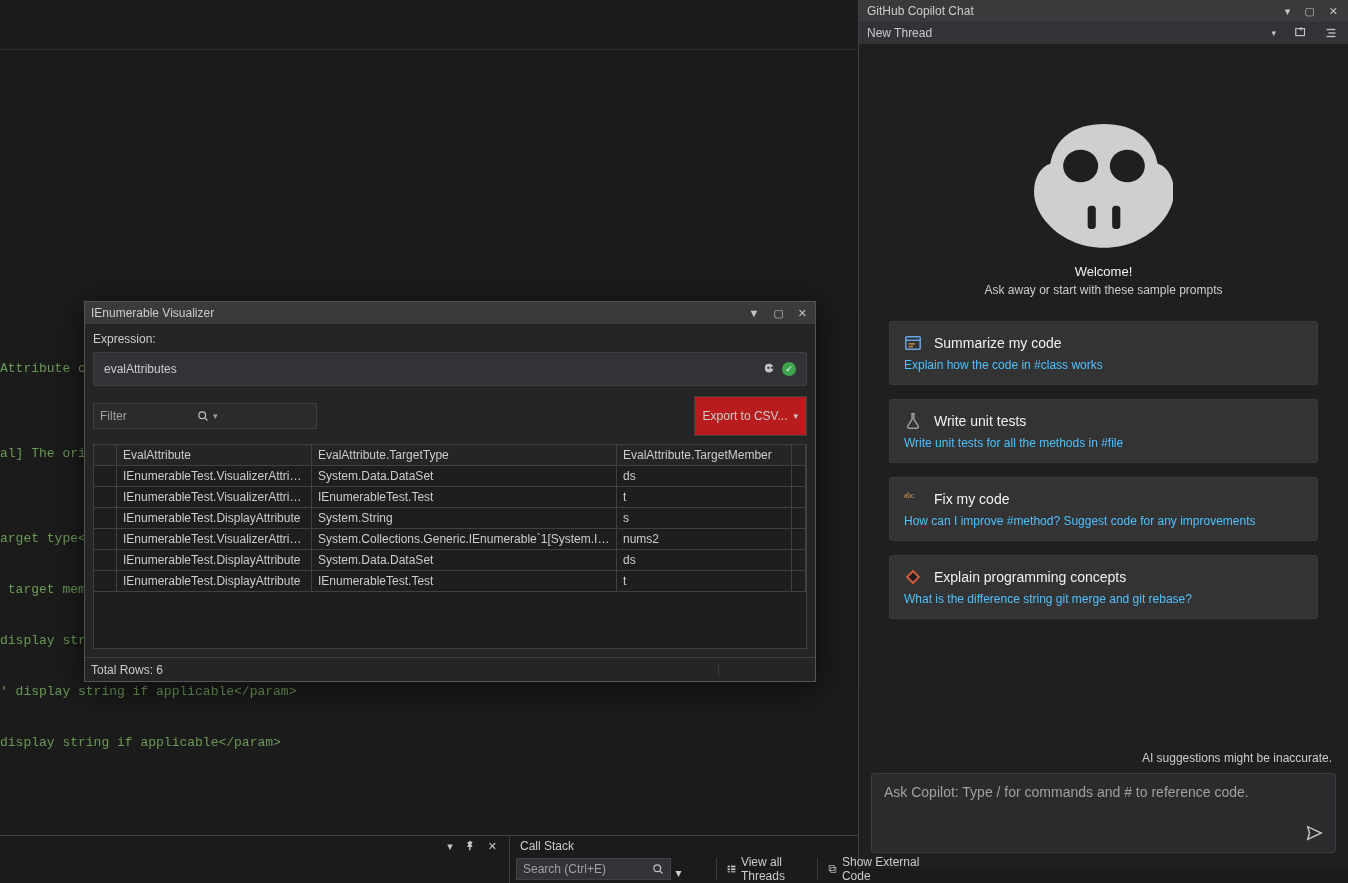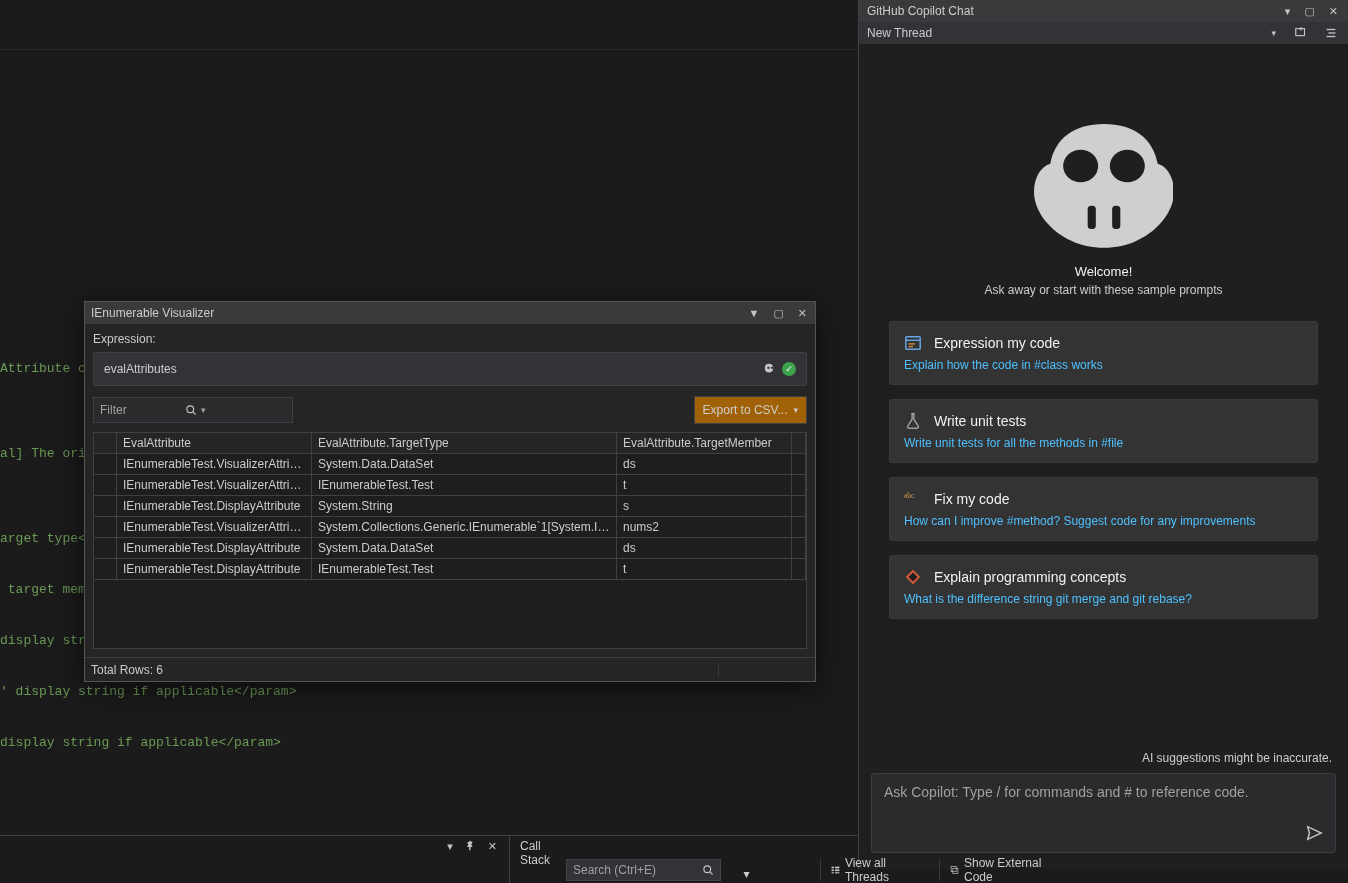--- a/index.html
+++ b/index.html
@@ -30,46 +30,46 @@
 
 .layout{display:flex;height:calc(100% - 50px)}
 .left-area{position:relative;flex:1;display:flex;flex-direction:column;min-width:0}
 .editor-area{flex:1;position:relative;background:var(--bg-darkest);overflow:hidden}
 .code-bg{position:absolute;left:0;bottom:50px;right:0;color:var(--code-green);font-family:Consolas,"Courier New",monospace;font-size:13px;line-height:17px;white-space:pre;padding-left:0}
 .code-bg .ln{display:block}
 
 
 .bottom-split{height:48px;display:flex;border-top:1px solid var(--border)}
 .bottom-left{flex:0 0 510px;display:flex;align-items:flex-start;justify-content:flex-end;padding:4px 10px 0 0;gap:8px;border-right:1px solid var(--border)}
-.bottom-right{flex:1;display:flex;flex-direction:row}
+.bottom-right{flex:1;display:flex;flex-direction:column}
 .bottom-right .tab{padding:3px 10px;color:var(--text-dim)}
-.bottom-right .toolbar{display:flex;align-items:flex-end;gap:18px;padding:2px 6px}
+.bottom-right .toolbar{display:flex;align-items:flex-end;gap:0;padding:2px 6px}
 .search-box{background:#333337;border:1px solid #434346;color:var(--text-dim);width:200px;height:22px;display:flex;align-items:center;padding:0 6px}
 .search-box span{flex:1;color:var(--text-muted)}
 .search-caret{color:var(--text-dim);padding:0 4px}
 .tb-btn{display:flex;align-items:center;gap:5px;padding:0 10px;height:22px;color:var(--text-dim);border-left:1px solid #3a3a3a}
 .small-icon{width:12px;height:12px}
 .ctrl-icon{color:var(--icon-gray);font-size:11px;padding:0 2px;cursor:pointer}
 
 
 .viz-window{position:absolute;left:84px;top:251px;width:732px;height:381px;background:var(--bg-panel);border:1px solid #555;box-shadow:0 6px 30px rgba(0,0,0,.6);display:flex;flex-direction:column}
 .viz-title{height:22px;background:var(--bg-header);display:flex;align-items:center;padding:0 6px;color:var(--text-dim);font-size:12px}
 .viz-title .t{flex:1}
 .win-ctrls{display:flex;gap:10px;color:var(--icon-gray)}
 .viz-body{flex:1;display:flex;flex-direction:column;padding:8px}
 .viz-label{color:var(--text-dim);margin-bottom:6px}
 .viz-expr{background:#333337;border:1px solid #3f3f46;border-radius:2px;height:34px;display:flex;align-items:center;padding:0 10px;color:var(--text-dim);position:relative}
 .viz-expr .t{flex:1}
 .viz-expr .badges{display:flex;gap:6px;align-items:center}
 .badge-check{width:14px;height:14px;border-radius:50%;background:#3fa34d;display:flex;align-items:center;justify-content:center;color:#fff;font-size:9px}
 .badge-copilot{width:14px;height:14px}
 .viz-row2{display:flex;align-items:center;margin-top:10px;gap:10px}
-.filter-box{display:flex;align-items:center;background:#2b2b2e;border:1px solid #3f3f46;height:24px;padding:12px 6px;color:var(--text-muted);width:200px}
+.filter-box{display:flex;align-items:center;background:#2b2b2e;border:1px solid #3f3f46;height:24px;padding:12px 6px;color:var(--text-muted);width:224px}
 .filter-box span{flex:1}
-.export-btn{margin-left:auto;background:#a16207;border:1px solid #3f3f46;height:28px;padding:0 8px;display:flex;align-items:center;color:var(--text-dim);gap:6px}
+.export-btn{margin-left:auto;background:#b91c1c;border:1px solid #3f3f46;height:40px;padding:0 8px;display:flex;align-items:center;color:var(--text-dim);gap:6px}
 .viz-table{flex:1;margin-top:8px;border:1px solid var(--border);background:#1e1e1e;overflow:hidden;display:flex;flex-direction:column}
 .vt-head,.vt-row{display:flex;border-bottom:1px solid var(--border)}
 .vt-head{background:#252526}
 .vt-cell{padding:3px 6px;color:var(--text-dim);font-size:12px;overflow:hidden;text-overflow:ellipsis;white-space:nowrap;border-right:1px solid var(--border)}
 .vt-c0{flex:0 0 23px}
 .vt-c1{flex:0 0 195px}
 .vt-c2{flex:0 0 305px}
 .vt-c3{flex:0 0 175px}
 .vt-c4{flex:1}
 .vt-empty{flex:1}
@@ -305,21 +305,21 @@
       <div class="cop-card">
         <div class="hdr">
           <span class="ic">
             <svg viewBox="0 0 20 20" fill="none" stroke="#6aa6e6" stroke-width="1.6">
                 <rect x="2" y="3" width="16" height="14" rx="1"></rect>
                 <line x1="2" y1="7" x2="18" y2="7"></line>
                 <line x1="5" y1="11" x2="12" y2="11" stroke="#c58f3f"></line>
                 <line x1="5" y1="14" x2="10" y2="14" stroke="#c58f3f"></line>
               </svg>
           </span>
-          <span>Expression my code</span>
+          <span>Summarize my code</span>
         </div>
         <div class="desc">Explain how the code in #class works</div>
       </div>
 
       <div class="cop-card">
         <div class="hdr">
           <span class="ic">
             <svg viewBox="0 0 20 20" fill="none" stroke="#9aa0a6" stroke-width="1.6">
                 <path d="M8 2h4M9 2v6l-5 8a2 2 0 0 0 2 2h8a2 2 0 0 0 2-2l-5-8V2"></path>
               </svg>

